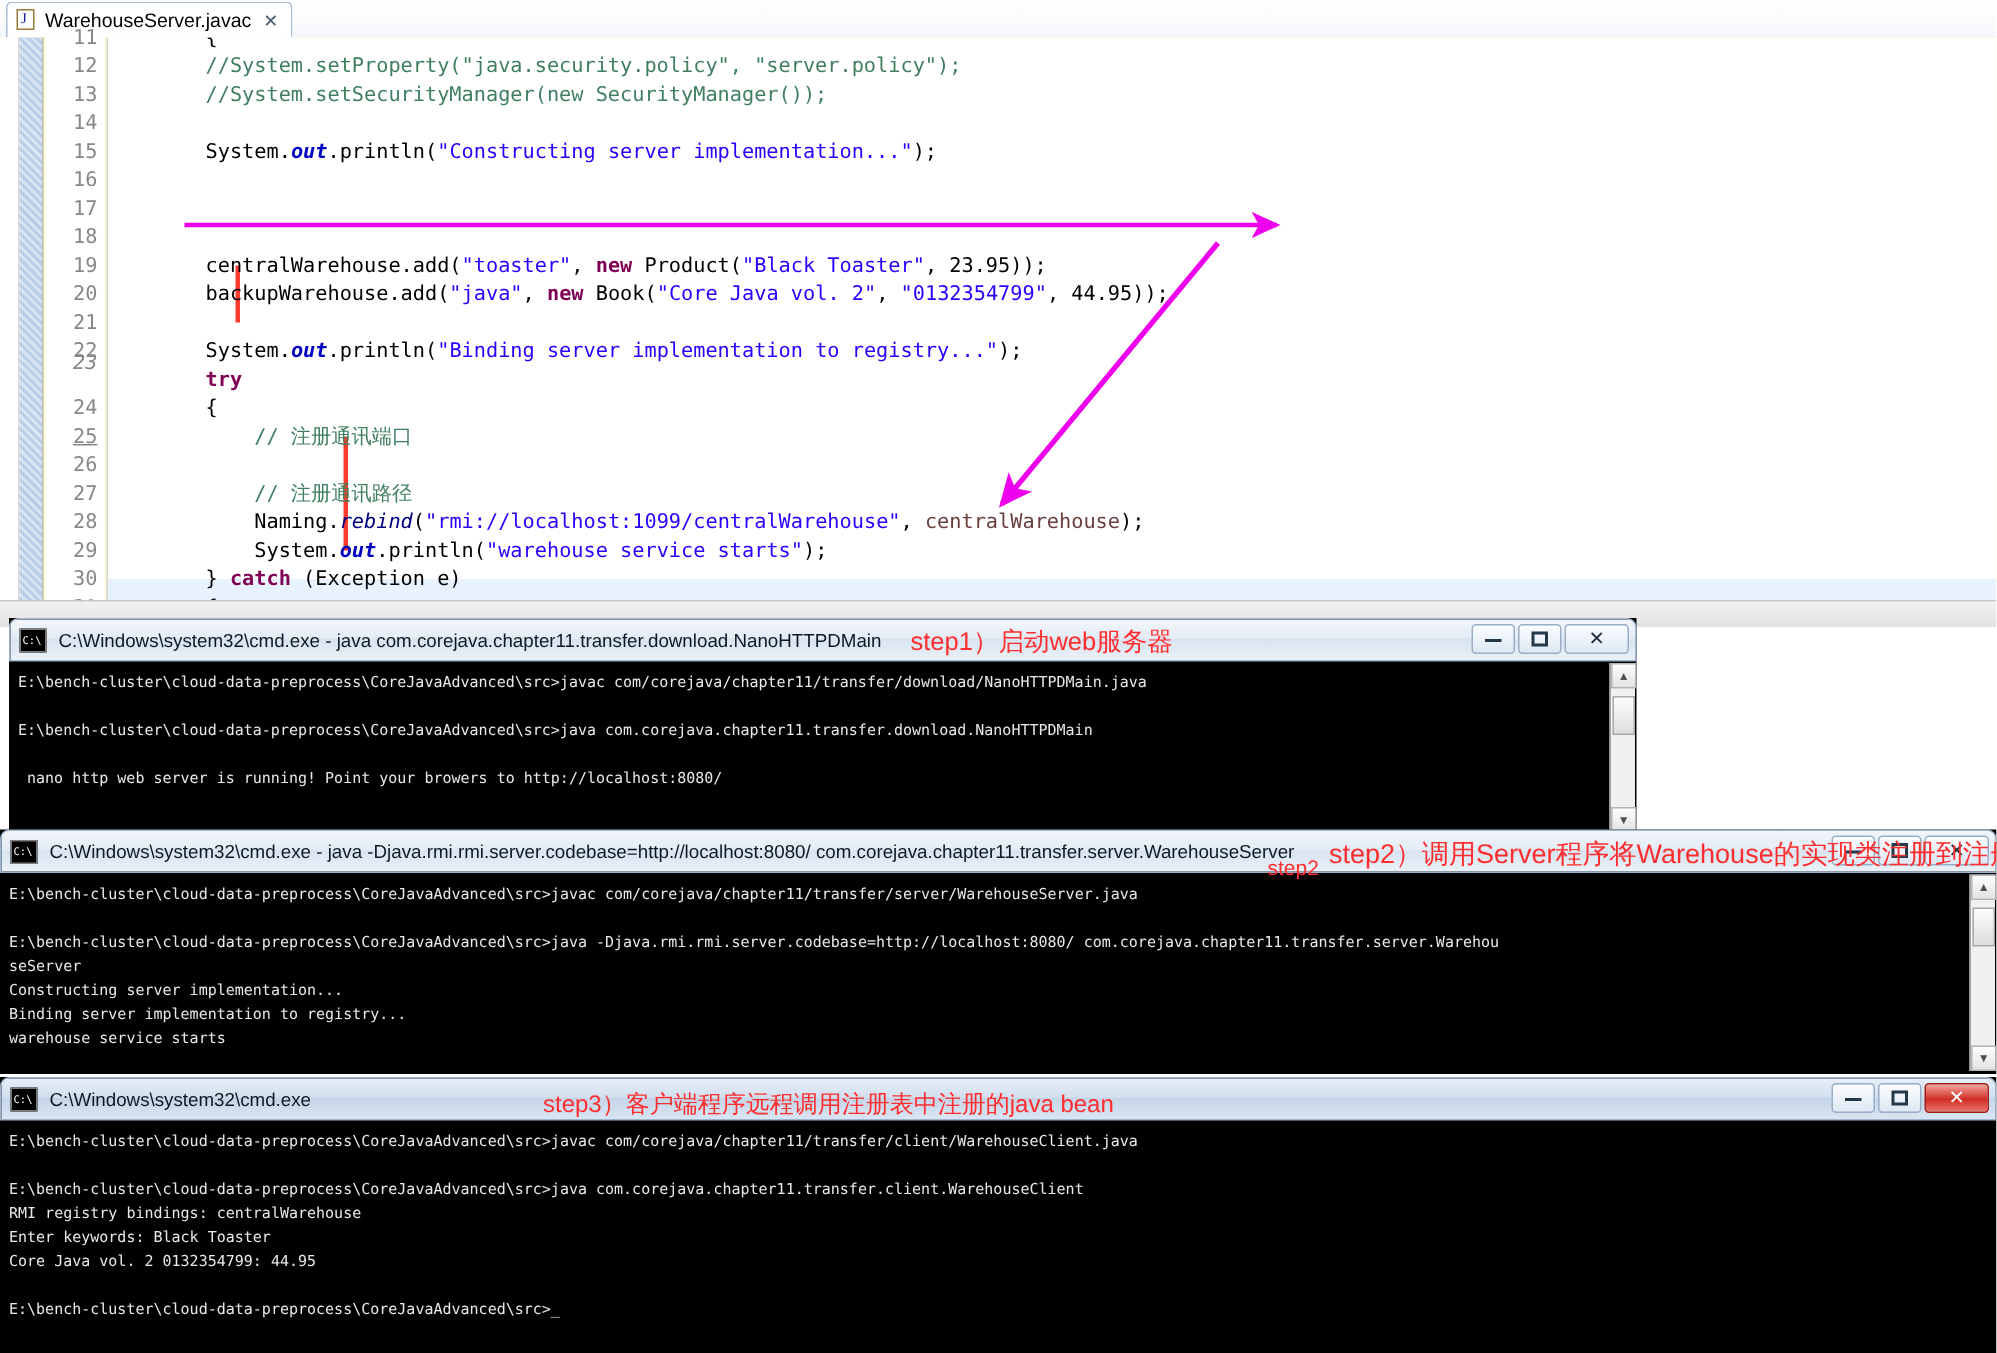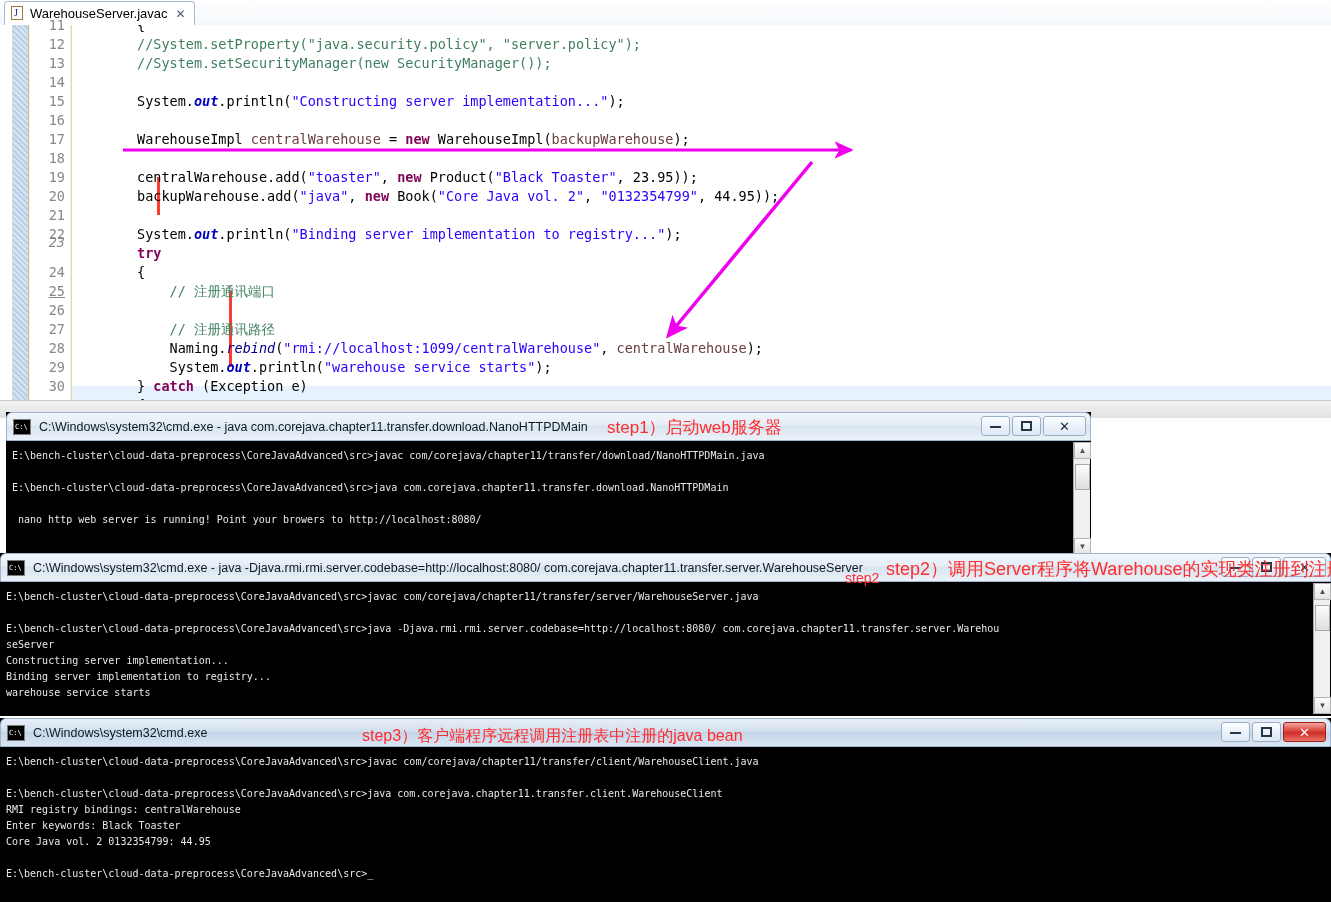--- a/index.html
+++ b/index.html
@@ -154,21 +154,20 @@
         </div>
       <div class="code-area" id="code-area">
         <div class="hl-line" style="top:361px"></div>
         <div class="change-bar" style="left:85px; top:152px; height:38px;"></div>
         <div class="change-bar" style="left:157px; top:266px; height:76px;"></div>
       <div class="codeline" style="top: -9px; left: 0px;"><span class="pl">        {</span></div>
           <div class="codeline" style="top: 10px; left: 0px;"><span class="cm">        //System.setProperty("java.security.policy", "server.policy");</span></div>
           <div class="codeline" style="top: 29px; left: 0px;"><span class="cm">        //System.setSecurityManager(new SecurityManager());</span></div>
           <div class="codeline" style="top: 48px; left: 0px;"><span class="pl"></span></div>
           <div class="codeline" style="top: 67px; left: 0px;"><span class="pl">        System.</span><span class="st">out</span><span class="pl">.println(</span><span class="s">"Constructing server implementation..."</span><span class="pl">);</span></div>
-          <div class="codeline" style="top: 105px; left: 0px;"><span class="pl">        WarehouseImpl </span><span class="fld">centralWarehouse</span><span class="pl"> = </span><span class="k">new</span><span class="pl"> WarehouseImpl(</span><span class="fld">backupWarehouse</span><span class="pl">);</span></div>
           <div class="codeline" style="top: 124px; left: 0px;"><span class="pl"></span></div>
           <div class="codeline" style="top: 143px; left: 0px;"><span class="pl">        centralWarehouse.add(</span><span class="s">"toaster"</span><span class="pl">, </span><span class="k">new</span><span class="pl"> Product(</span><span class="s">"Black Toaster"</span><span class="pl">, 23.95));</span></div>
           <div class="codeline" style="top: 162px; left: 0px;"><span class="pl">        backupWarehouse.add(</span><span class="s">"java"</span><span class="pl">, </span><span class="k">new</span><span class="pl"> Book(</span><span class="s">"Core Java vol. 2"</span><span class="pl">, </span><span class="s">"0132354799"</span><span class="pl">, 44.95));</span></div>
           <div class="codeline" style="top: 181px; left: 0px;"><span class="pl"></span></div>
           <div class="codeline" style="top: 200px; left: 0px;"><span class="pl">        System.</span><span class="st">out</span><span class="pl">.println(</span><span class="s">"Binding server implementation to registry..."</span><span class="pl">);</span></div>
           <div class="codeline" style="top: 219px; left: 0px;"><span class="pl">        </span><span class="k">try</span></div>
           <div class="codeline" style="top: 238px; left: 0px;"><span class="pl">        {</span></div>
           <div class="codeline" style="top: 257px; left: 0px;"><span class="cm">            // 注册通讯端口</span></div>
           <div class="codeline" style="top: 295px; left: 0px;"><span class="cm">            // 注册通讯路径</span></div>
           <div class="codeline" style="top: 314px; left: 0px;"><span class="pl">            Naming.</span><span class="mth">rebind</span><span class="pl">(</span><span class="s">"rmi://localhost:1099/centralWarehouse"</span><span class="pl">, </span><span class="fld">centralWarehouse</span><span class="pl">);</span></div>

